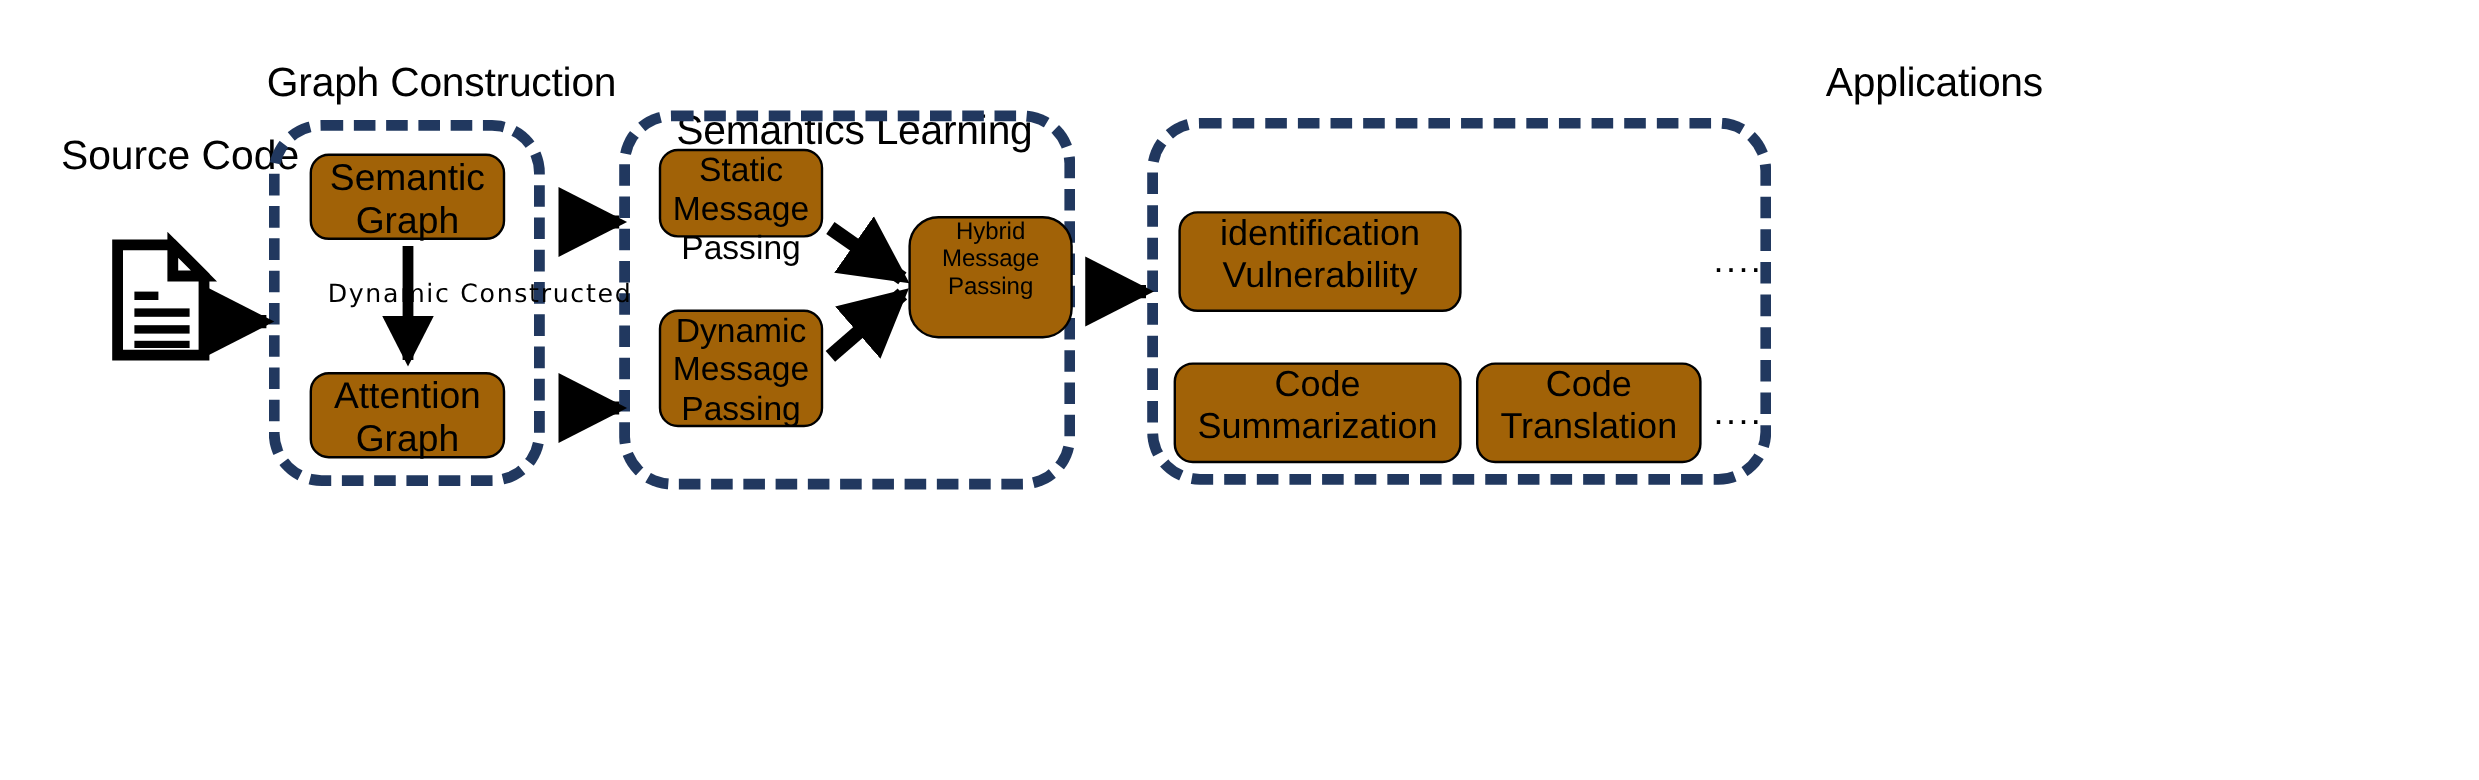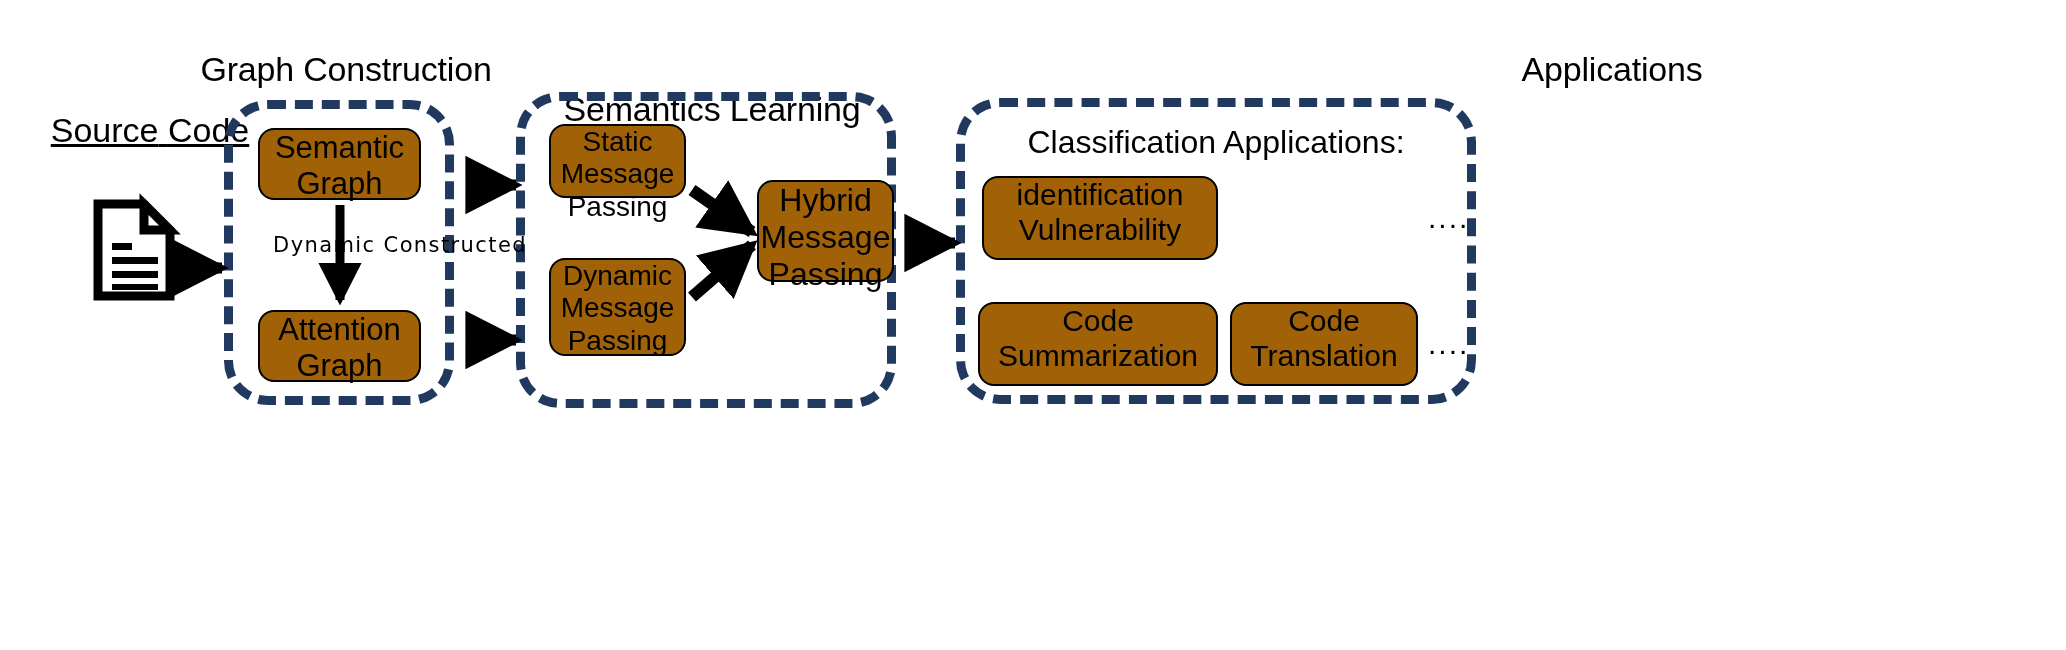--- a/index.html
+++ b/index.html
@@ -19,21 +19,21 @@
   
   .node{position:absolute;box-sizing:border-box;background:#a16207;
         border:2.5px solid #000;border-radius:16px;
         display:flex;flex-direction:column;align-items:center;
         justify-content:flex-start;text-align:center;line-height:1.16;
         font-size:31px;color:#000;}
   .node span{display:block;white-space:nowrap;}
 
   
   .src-label{position:absolute;font-size:34px;line-height:1.22;text-align:right;
-             transform:translateX(-50%);white-space:nowrap;text-decoration:underline;}
+             transform:translateX(-50%);white-space:nowrap;}
 
   
   .anno{position:absolute;font-size:21px;line-height:1.45;text-align:center;
         letter-spacing:1.4px;transform:translateX(-50%);white-space:nowrap;
         font-family:"DejaVu Sans",sans-serif;}
 
   
   .grp-cap{position:absolute;font-size:32px;line-height:1;white-space:nowrap;
            transform:translateX(-50%);}
 
@@ -42,21 +42,21 @@
         color:#000;white-space:nowrap;}
 
   svg.overlay{position:absolute;left:0;top:0;width:2066px;height:650px;
               pointer-events:none;}
 </style>
 </head>
 <body>
 
 <div id="stage">
 
-  <div class="sec-title" style="left:346px;top:52px;">Graph Construction</div>
+  <div class="sec-title" style="left:368px;top:52px;">Graph Construction</div>
   <div class="sec-title" style="left:712px;top:52px;margin-top:40px;">Semantics Learning</div>
   <div class="sec-title" style="left:1612px;top:52px;">Applications</div>
 
   <div class="src-label" style="left:150px;top:110px;">
     <span>Source</span>
     <span>Code</span>
   </div>
 
   <div class="dashed" style="left:224px;top:100px;width:230px;height:305px;"></div>
   <div class="dashed" style="left:516px;top:92px;width:380px;height:316px;"></div>
@@ -82,27 +82,26 @@
     <span>Message</span>
     <span>Passing</span>
   </div>
 
   <div class="node" style="left:549px;top:258px;width:137px;height:98px;font-size:28px;">
     <span>Dynamic</span>
     <span>Message</span>
     <span>Passing</span>
   </div>
 
-  <div class="node" style="left:757px;top:180px;width:137px;height:102px;font-size:32px;">
+  <div class="node" style="left:757px;top:180px;width:137px;height:102px;font-size:20px;border-radius:25px;">
     <span>Hybrid</span>
     <span>Message</span>
     <span>Passing</span>
   </div>
 
-  <div class="grp-cap" style="left:1216px;top:126px;">Classification Applications:</div>
 
   <div class="node" style="left:982px;top:176px;width:236px;height:84px;font-size:30px;">
     <span>identification</span>
     <span>Vulnerability</span>
   </div>
 
 
   <div class="dots" style="left:1428px;top:203px;">....</div>
 
 

